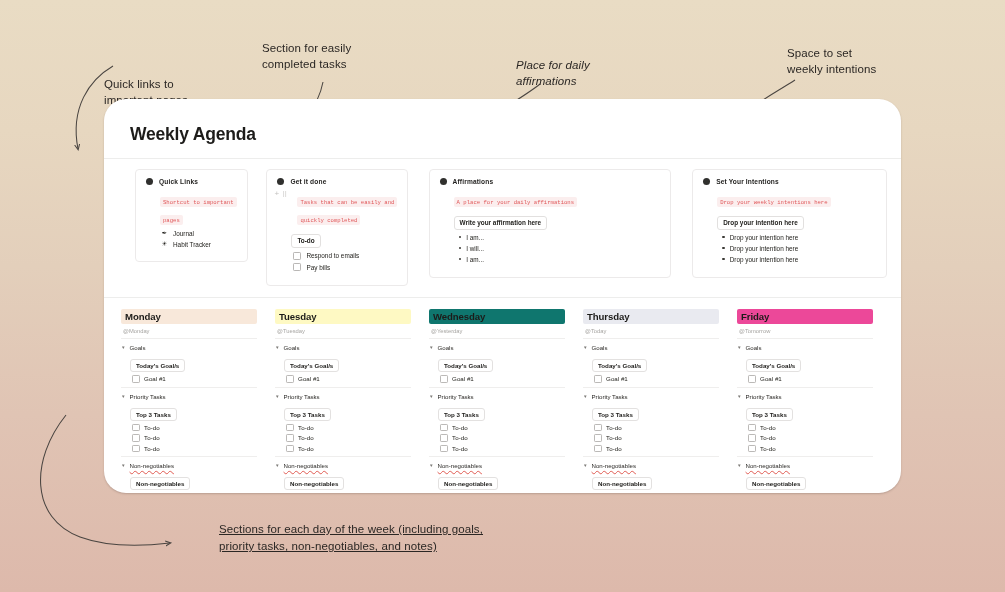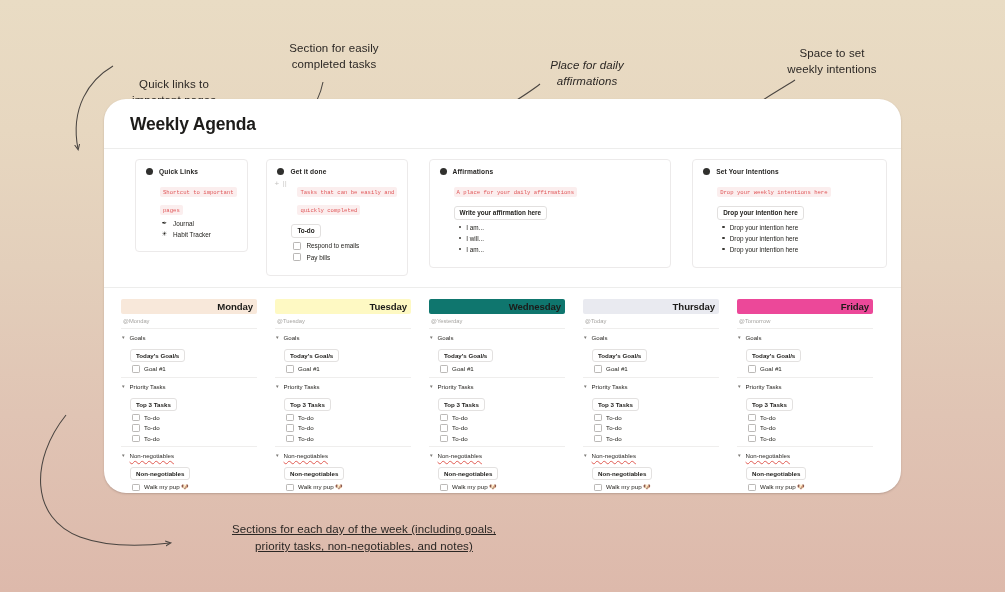--- a/index.html
+++ b/index.html
@@ -14,28 +14,27 @@
     background: linear-gradient(to bottom, #e9dcc4 0%, #e7d7c0 22%, #e3cfbb 45%, #e0c4b4 70%, #ddb9ab 100%);
     position: relative;
   }
 
   
   .annotation {
     position: absolute;
     color: #2b2724;
     font-size: 11.5px;
     line-height: 1.42;
-    text-align: center;
     letter-spacing: .1px;
     white-space: pre-line;
   }
   .ann-topleft   { left: 104px;  top: 76px;  width: 140px; }
   .ann-topmid    { left: 262px;  top: 40px;  width: 144px; }
   .ann-topaff    { left: 516px;  top: 57px;  width: 142px; font-style: italic; }
-  .ann-topright  { left: 762px;  top: 45px;  width: 140px; }
+  .ann-topright  { left: 787px;  top: 45px;  width: 140px; }
   .ann-bottom    { left: 219px;  top: 521px; width: 290px; line-height: 1.5; text-decoration: underline; }
 
   .arrows {
     position: absolute;
     left: 0; top: 0;
     width: 1005px; height: 592px;
     pointer-events: none;
   }
 
   
@@ -48,21 +47,21 @@
     background: #ffffff;
     border-radius: 22px;
     box-shadow: 0 1px 2px rgba(90,70,60,.28);
     overflow: hidden;
   }
 
   .page-title {
     font-size: 17.5px;
     font-weight: bold;
     color: #1d1c1a;
-    margin: 15px 0 0 26px;
+    margin: 25px 0 0 26px;
     letter-spacing: -0.2px;
   }
   .title-rule {
     height: 1px;
     background: #ededec;
     margin: 13px 0 0 0;
   }
 
   
   .widget-row {
@@ -198,21 +197,20 @@
   }
   .day-col { width: 136px; margin-right: 18px; }
 
   .day-head {
     font-size: 9.6px;
     font-weight: bold;
     color: #1c1b19;
     padding: 2px 4px 2.5px 4px;
     border-radius: 2px;
     letter-spacing: -0.1px;
-    text-align: right;
   }
   .day-sub {
     font-size: 5.8px;
     color: #a6a4a1;
     margin: 4px 0 4px 2px;
   }
   .sep { height: 1px; background: #efeeed; margin: 0 0 5px 0; }
 
   .grp-head {
     display: flex;

